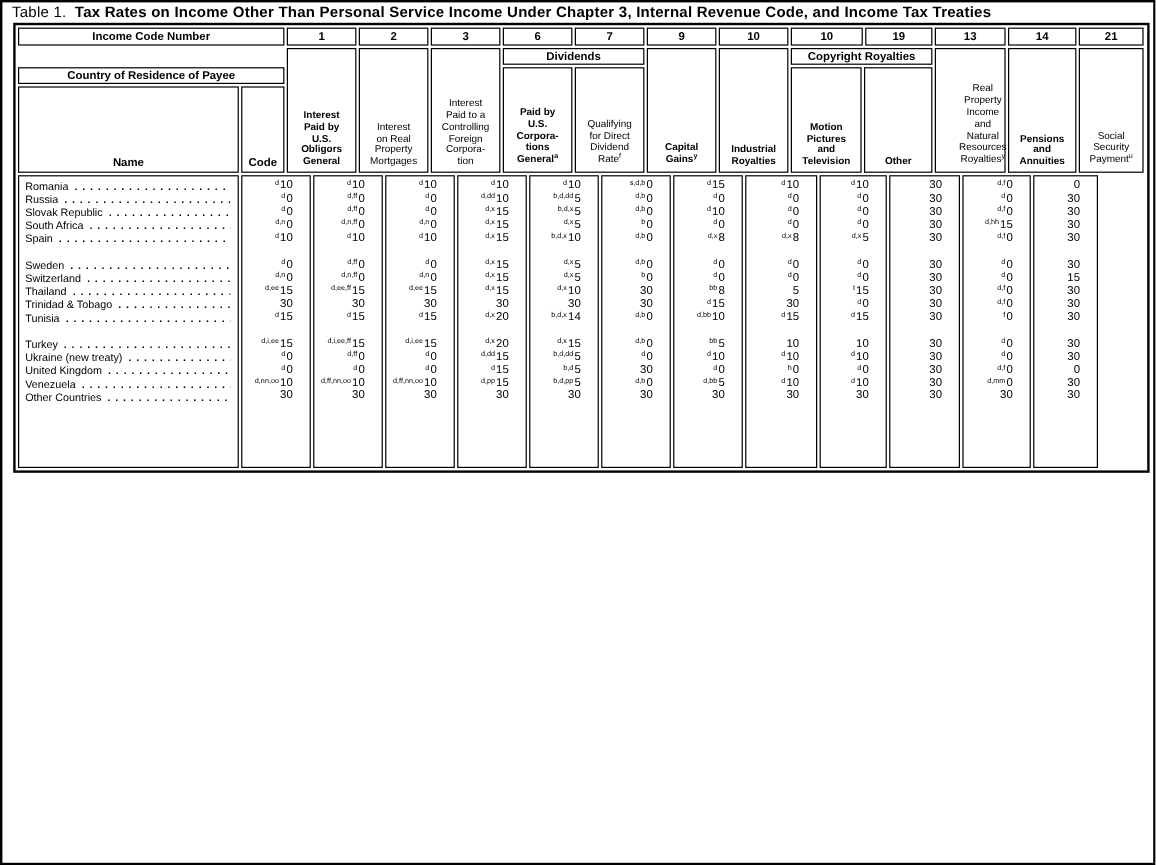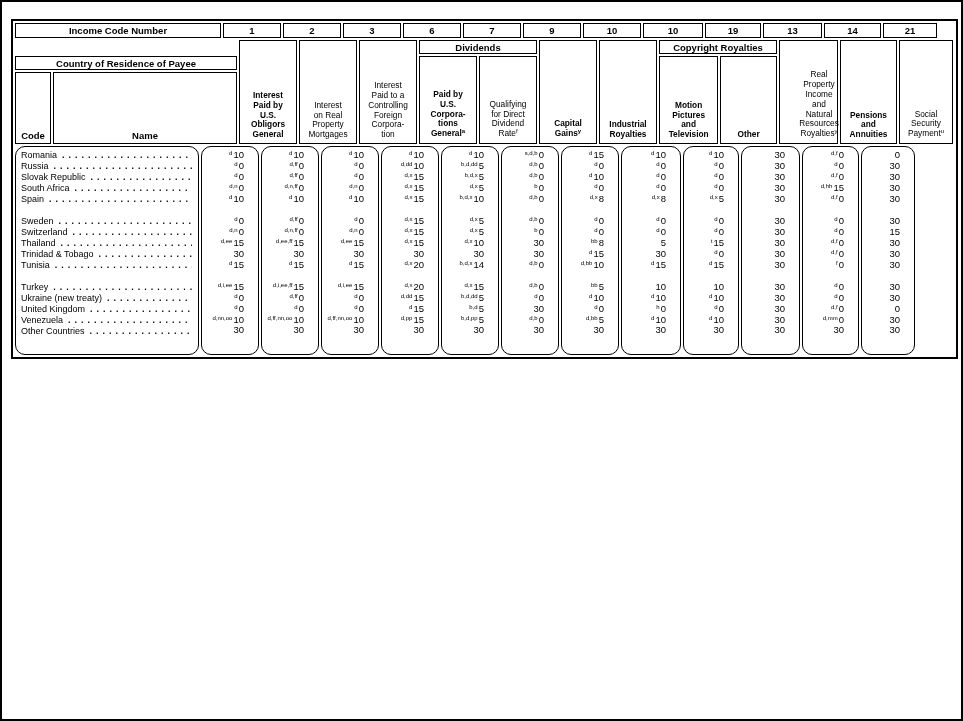--- a/index.html
+++ b/index.html
@@ -24,55 +24,58 @@
   .grplabel{height:14px;display:flex;align-items:center;justify-content:center;
     font-size:9.5px;font-weight:bold;}
   .pairrow{display:flex;gap:2px;flex:1;}
   .desccell{display:flex;flex-direction:column;justify-content:flex-end;align-items:center;
     text-align:center;font-size:8.3px;line-height:9.8px;padding:2px 1px 3px 1px;}
   .desccell .dtxt{white-space:pre-line;}
   .desccell .dsup{font-size:6px;position:relative;top:-3px;}
   .lblbottom{display:flex;flex-direction:column;justify-content:flex-end;align-items:center;
     font-size:9.5px;font-weight:bold;padding-bottom:2px;}
   .bodyrow{display:flex;gap:2px;}
-  .bodycell{padding-top:3px;height:209px;box-sizing:border-box;border-radius:10px;}
+  .bodycell{padding-top:3px;height:244px;box-sizing:border-box;}
   .cline{height:10.9px;display:flex;align-items:center;font-size:9px;padding-left:5px;overflow:hidden;}
   .leader{flex:1;overflow:hidden;white-space:nowrap;letter-spacing:4px;font-weight:bold;
     margin:0 6px 0 5px;font-size:9px;}
   .cdline{height:10.9px;font-size:9px;text-align:center;line-height:10.9px;}
   .vline{height:10.9px;font-size:9.5px;text-align:right;padding-right:14px;line-height:10.9px;white-space:nowrap;}
   .vsup{font-size:6px;position:relative;top:-3px;margin-right:1px;}
   .gap{height:11.5px;}
 </style>
 </head>
 <body>
 
 <div class="page">
+  <div class="title">
+    <span class="pfx">Table 1.</span><span class="ttl">Tax Rates on Income Other Than Personal Service Income Under Chapter 3, Internal Revenue Code, and Income Tax Treaties</span>
+  </div>
   <div class="tablewrap" id="tbl">
       <div class="hrow">
-        <div class="cell numcell" style="width: 206px;">Income Code Number</div>
+        <div class="cell numcell" style="width: 222px;">Income Code Number</div>
         <div class="cell numcell" style="width: 58px;">1</div>
         <div class="cell numcell" style="width: 58px;">2</div>
         <div class="cell numcell" style="width: 58px;">3</div>
         <div class="cell numcell" style="width: 58px;">6</div>
         <div class="cell numcell" style="width: 58px;">7</div>
         <div class="cell numcell" style="width: 58px;">9</div>
         <div class="cell numcell" style="width: 58px;">10</div>
         <div class="cell numcell" style="width: 60px;">10</div>
         <div class="cell numcell" style="width: 56px;">19</div>
         <div class="cell numcell" style="width: 59px;">13</div>
         <div class="cell numcell" style="width: 57px;">14</div>
         <div class="cell numcell" style="width: 54px;">21</div>
       </div>
       <div class="midrow">
         <div class="stackcol" style="width: 222px; margin-top: 16px;">
           <div class="cell grplabel" style="height: 14px;">Country of Residence of Payee</div>
           <div class="pairrow" style="height: 88px;">
+            <div class="cell lblbottom" style="width: 184px;">Name</div>
             <div class="cell lblbottom" style="width: 36px;">Code</div>
-            <div class="cell lblbottom" style="width: 184px;">Name</div>
           </div>
         </div>
         <div class="cell desccell" style="width: 58px; height: 104px;">
           <div style="font-weight: bold;"><span class="dtxt">Interest
 Paid by
 U.S.
 Obligors
 General</span></div>
         </div>
         <div class="cell desccell" style="width: 58px; height: 104px;">

